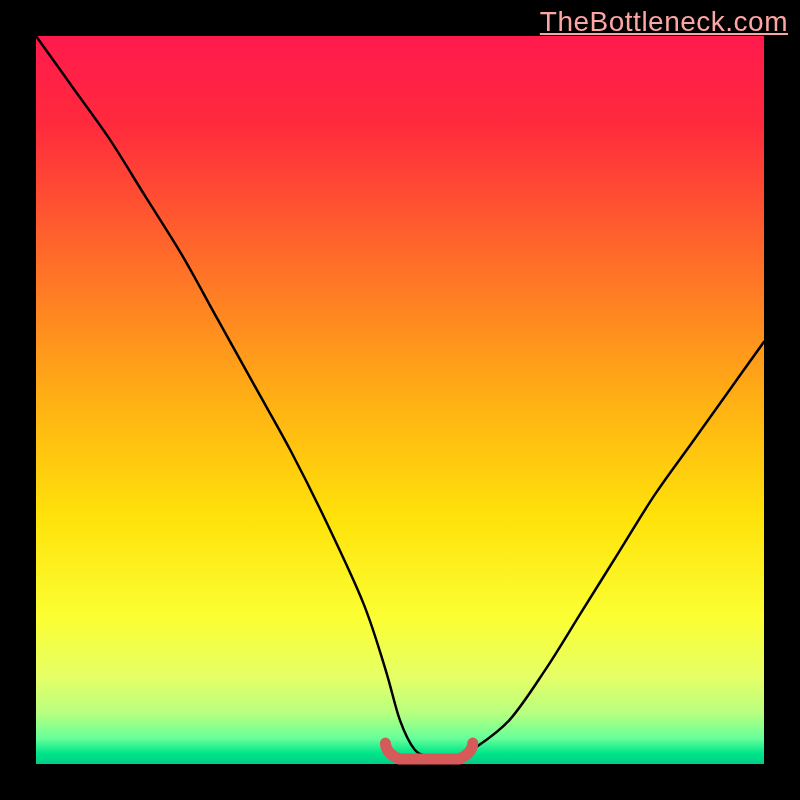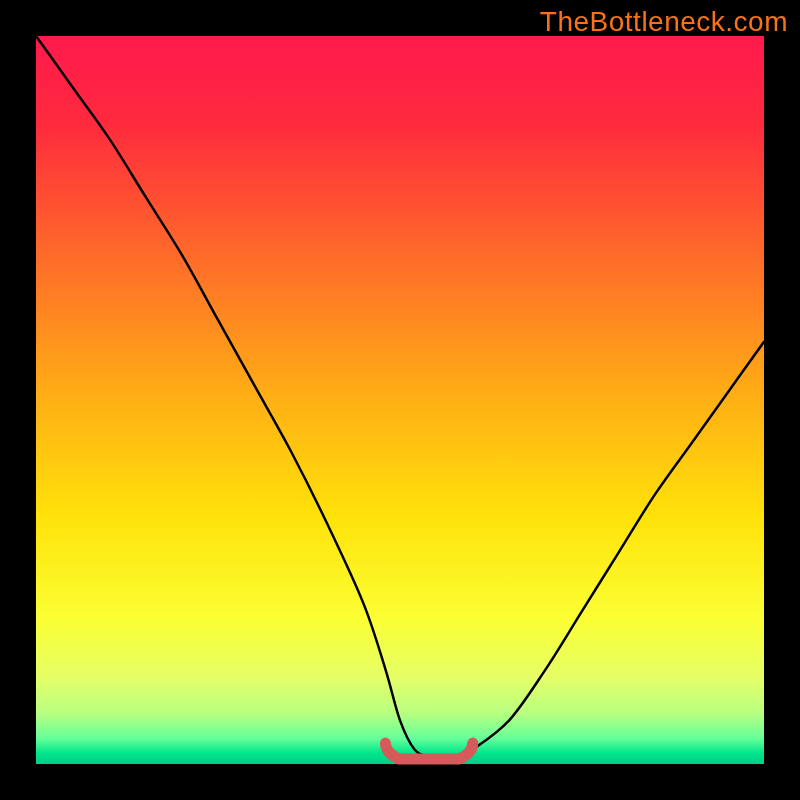--- a/index.html
+++ b/index.html
@@ -14,25 +14,26 @@
   .frame {
     position: relative;
     width: 800px;
     height: 800px;
     background: #000;
   }
   .watermark {
     position: absolute;
     top: 6px;
     right: 12px;
-    color: #f97316;
+    color: #fca5a5;
     font-size: 28px;
     font-weight: 400;
     letter-spacing: 0.5px;
     z-index: 5;
+    text-decoration: underline;
   }
   svg.chart {
     position: absolute;
     top: 0;
     left: 0;
   }
 </style>
 </head>
 <body>
 

